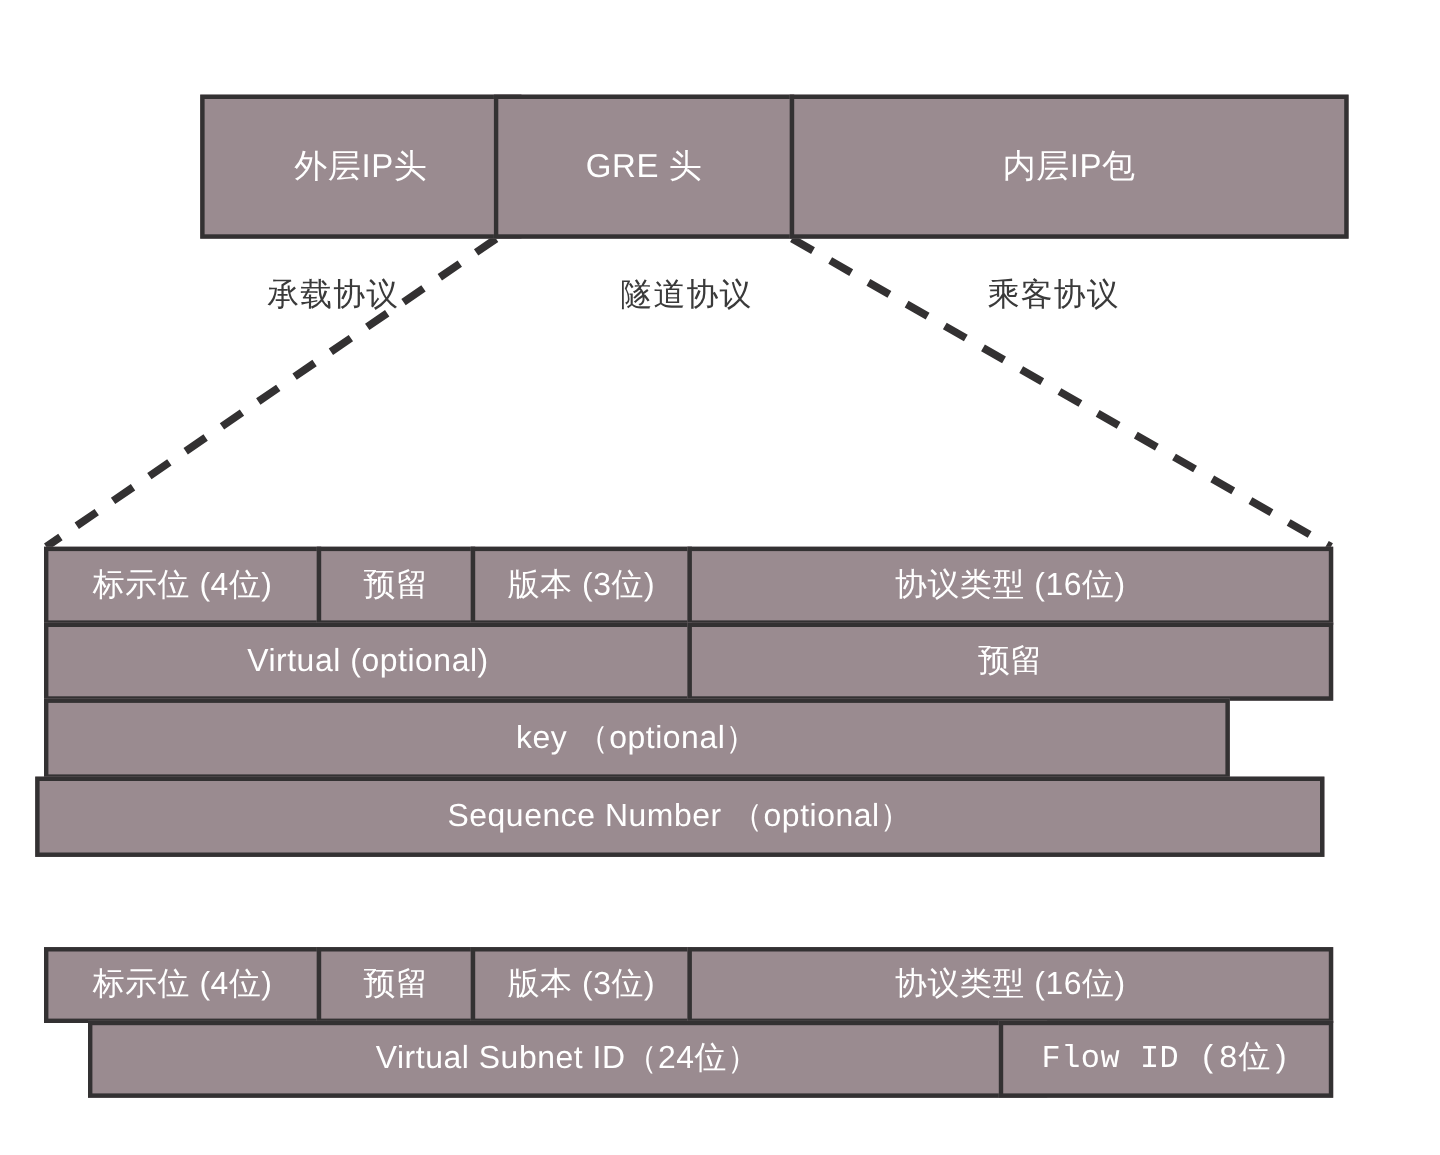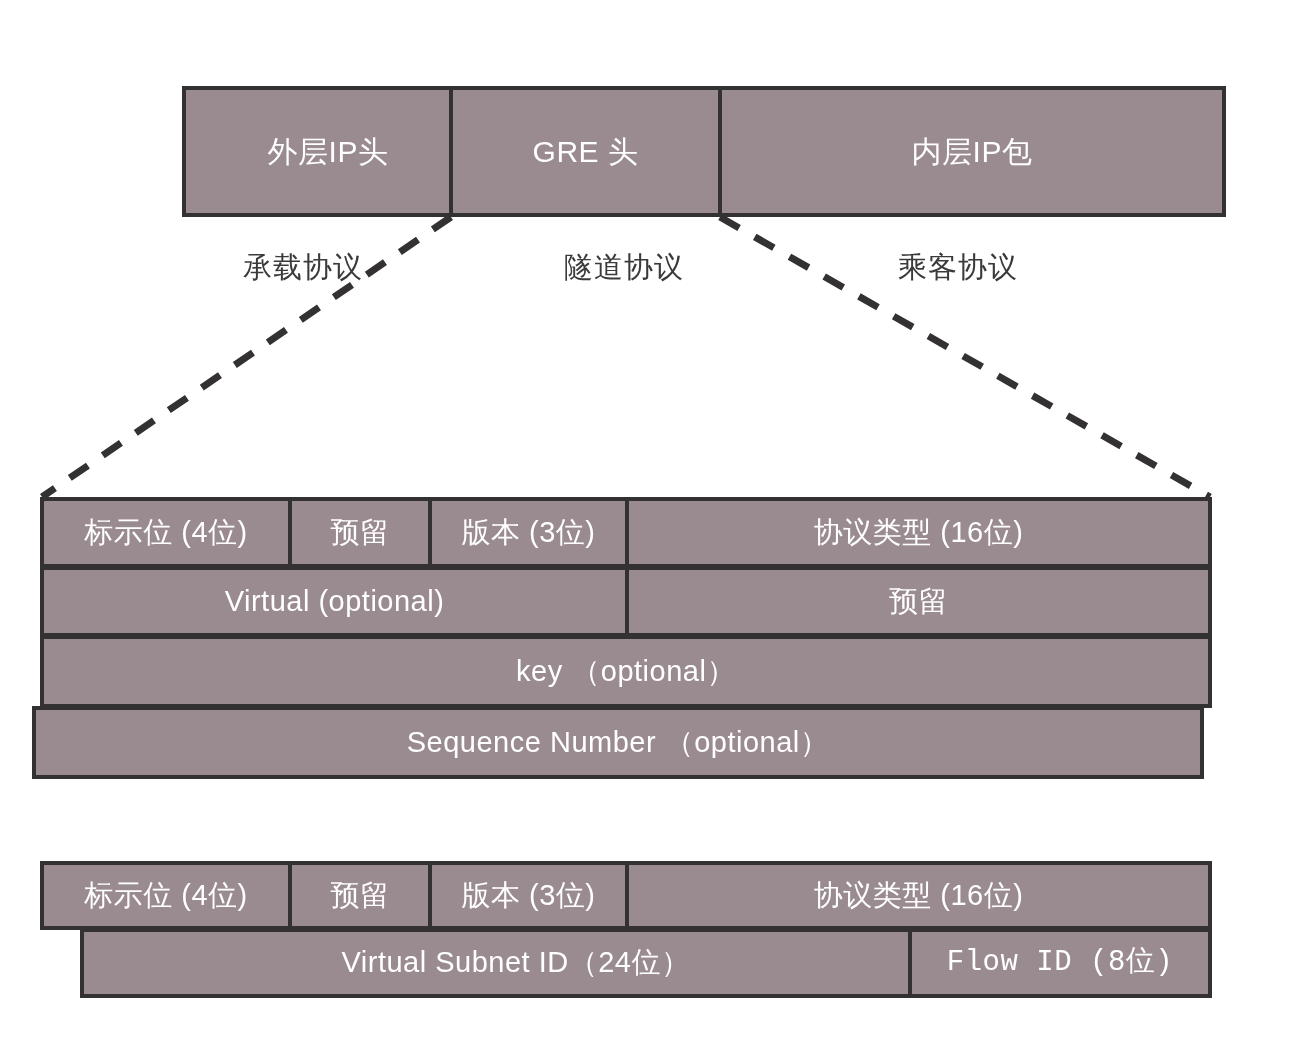--- a/index.html
+++ b/index.html
@@ -68,21 +68,21 @@
 
   
   #gre-flags     { left: 40px;  top: 497px; width: 252px; height: 71px; }
   #gre-reserved0 { left: 288px; top: 497px; width: 144px; height: 71px; }
   #gre-version   { left: 428px; top: 497px; width: 201px; height: 71px; }
   #gre-prototype { left: 625px; top: 497px; width: 587px; height: 71px; }
   
   #gre-checksum  { left: 40px;  top: 566px; width: 589px; height: 71px; }
   #gre-reserved1 { left: 625px; top: 566px; width: 587px; height: 71px; }
   
-  #gre-key       { left: 40px;  top: 635px; width: 1172px; height: 73px; }
+  #gre-key       { left: 40px;  top: 635px; width: 1078px; height: 73px; }
   
   #gre-seq       { left: 32px;  top: 706px; width: 1172px; height: 73px; }
 
   
   .nv-cell { font-size: 29px; }
   #nv-flags     { left: 40px;  top: 861px; width: 252px; height: 69px; }
   #nv-reserved  { left: 288px; top: 861px; width: 144px; height: 69px; }
   #nv-version   { left: 428px; top: 861px; width: 201px; height: 69px; }
   #nv-prototype { left: 625px; top: 861px; width: 587px; height: 69px; }
   #nv-vsid      { left: 40px;  top: 928px; width: 872px; height: 70px; margin-left: 40px; }

